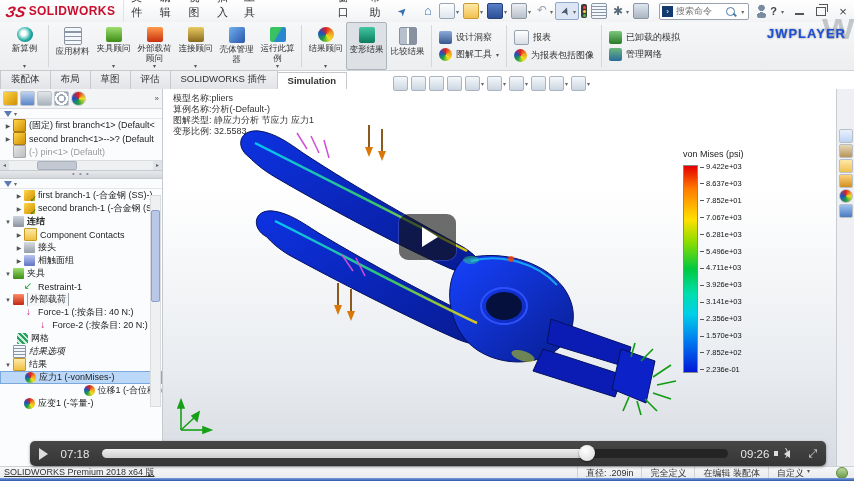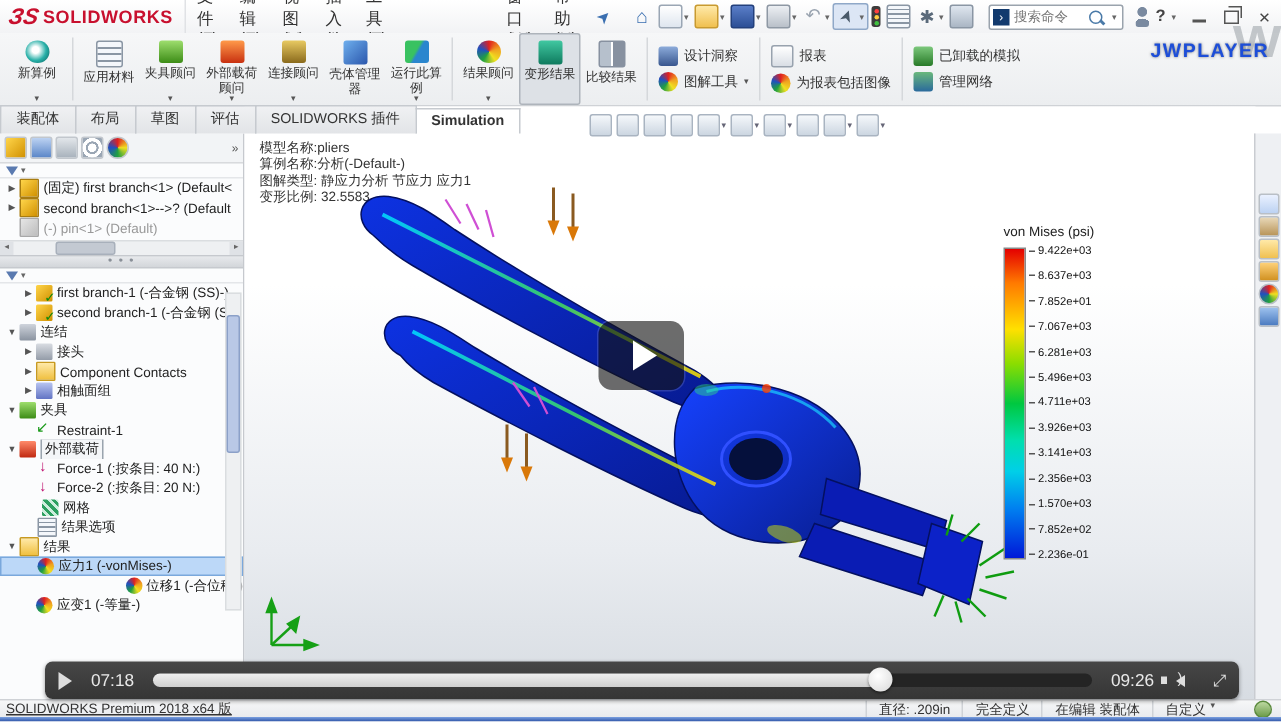--- a/index.html
+++ b/index.html
@@ -150,21 +150,21 @@
   #simtree{position:relative;}
   #sim-vscroll{position:absolute;right:1px;top:16px;width:9px;height:210px;background:#eef0f2;border:1px solid #dadde0;}
   #sim-vscroll .vthumb{width:7px;height:90px;margin:14px auto 0;background:#b9c8e6;border:1px solid #8ba0c8;border-radius:2px;}
 
   
   #vheader{position:absolute;left:10px;top:22px;font-size:9px;line-height:11px;color:#333;}
   #headsup{position:absolute;left:230px;top:5px;display:flex;align-items:center;gap:3px;}
   .hi{display:flex;align-items:center;}
   .hi i{width:13px;height:13px;background:linear-gradient(#f5f8fb,#ccd6e1);border:1px solid #a9b4c1;border-radius:2px;}
   .hi b{font-size:6px;color:#667;margin-left:1px;}
-  #legend{position:absolute;right:76px;top:78px;width:92px;}
+  #legend{position:absolute;right:62px;top:78px;width:92px;}
   #legend-title{font-size:9px;color:#222;margin-bottom:6px;}
   #legend-body{display:flex;}
   #colorbar{width:13px;height:206px;border:1px solid #888;
     background:linear-gradient(#e40000,#ff7a00 11%,#ffe000 26%,#8cdd00 37%,#00c840 50%,#00dfae 62%,#00cfe8 72%,#0080f0 84%,#0018d8 100%);}
   #legend-labels{display:flex;flex-direction:column;justify-content:space-between;margin-left:2px;height:212px;margin-top:-3px;}
   .lval{font-size:7.5px;color:#111;white-space:nowrap;}
   .lval::before{content:"";display:inline-block;width:4px;height:1px;background:#555;vertical-align:middle;margin-right:2px;}
   #triad{position:absolute;left:9px;bottom:30px;}
 
   
@@ -421,37 +421,37 @@
           <div class="trow" style="padding-left: 14px;">
             <span class="texp">▶</span>
             <i class="ticn part-check-icon"></i>
             <span class="tlab">first branch-1 (-合金钢 (SS)-)</span>
           </div>
           <div class="trow" style="padding-left: 14px;">
             <span class="texp">▶</span>
             <i class="ticn part-check-icon"></i>
             <span class="tlab">second branch-1 (-合金钢 (SS)</span>
           </div>
-          <div class="trow" style="padding-left: 3px;">
+          <div class="trow" style="padding-left: 3px; font-weight: bold;">
             <span class="texp">▼</span>
             <i class="ticn connections-icon"></i>
             <span class="tlab">连结</span>
+          </div>
+          <div class="trow" style="padding-left: 14px;">
+            <span class="texp">▶</span>
+            <i class="ticn folder-icon"></i>
+            <span class="tlab">Component Contacts</span>
           </div>
           <div class="trow" style="padding-left: 14px;">
             <span class="texp">▶</span>
             <i class="ticn connector-icon"></i>
             <span class="tlab">接头</span>
           </div>
           <div class="trow" style="padding-left: 14px;">
             <span class="texp">▶</span>
-            <i class="ticn folder-icon"></i>
-            <span class="tlab">Component Contacts</span>
-          </div>
-          <div class="trow" style="padding-left: 14px;">
-            <span class="texp">▶</span>
             <i class="ticn contact-set-icon"></i>
             <span class="tlab">相触面组</span>
           </div>
           <div class="trow" style="padding-left: 3px;">
             <span class="texp">▼</span>
             <i class="ticn fixtures-icon"></i>
             <span class="tlab">夹具</span>
           </div>
           <div class="trow" style="padding-left: 14px;">
             <span class="texp"></span>
@@ -461,31 +461,31 @@
           <div class="trow boxed" style="padding-left: 3px;">
             <span class="texp">▼</span>
             <i class="ticn external-loads-icon"></i>
             <span class="tlab">外部载荷</span>
           </div>
           <div class="trow" style="padding-left: 14px;">
             <span class="texp"></span>
             <i class="ticn force-icon"></i>
             <span class="tlab">Force-1 (:按条目: 40 N:)</span>
           </div>
-          <div class="trow" style="padding-left: 14px;">
+          <div class="trow" style="padding-left: 14px; justify-content: center;">
             <span class="texp"></span>
             <i class="ticn force-icon"></i>
             <span class="tlab">Force-2 (:按条目: 20 N:)</span>
           </div>
-          <div class="trow" style="padding-left: 18px;">
+          <div class="trow" style="padding-left: 7px;">
             <span class="texp"></span>
             <i class="ticn mesh-icon"></i>
             <span class="tlab">网格</span>
           </div>
-          <div class="trow" style="padding-left: 15px;">
+          <div class="trow" style="padding-left: 3px; font-style: italic;">
             <span class="texp"></span>
             <i class="ticn result-options-icon"></i>
             <span class="tlab">结果选项</span>
           </div>
           <div class="trow" style="padding-left: 3px;">
             <span class="texp">▼</span>
             <i class="ticn results-folder-icon"></i>
             <span class="tlab">结果</span>
           </div>
           <div class="trow selected" style="padding-left: 14px;">

